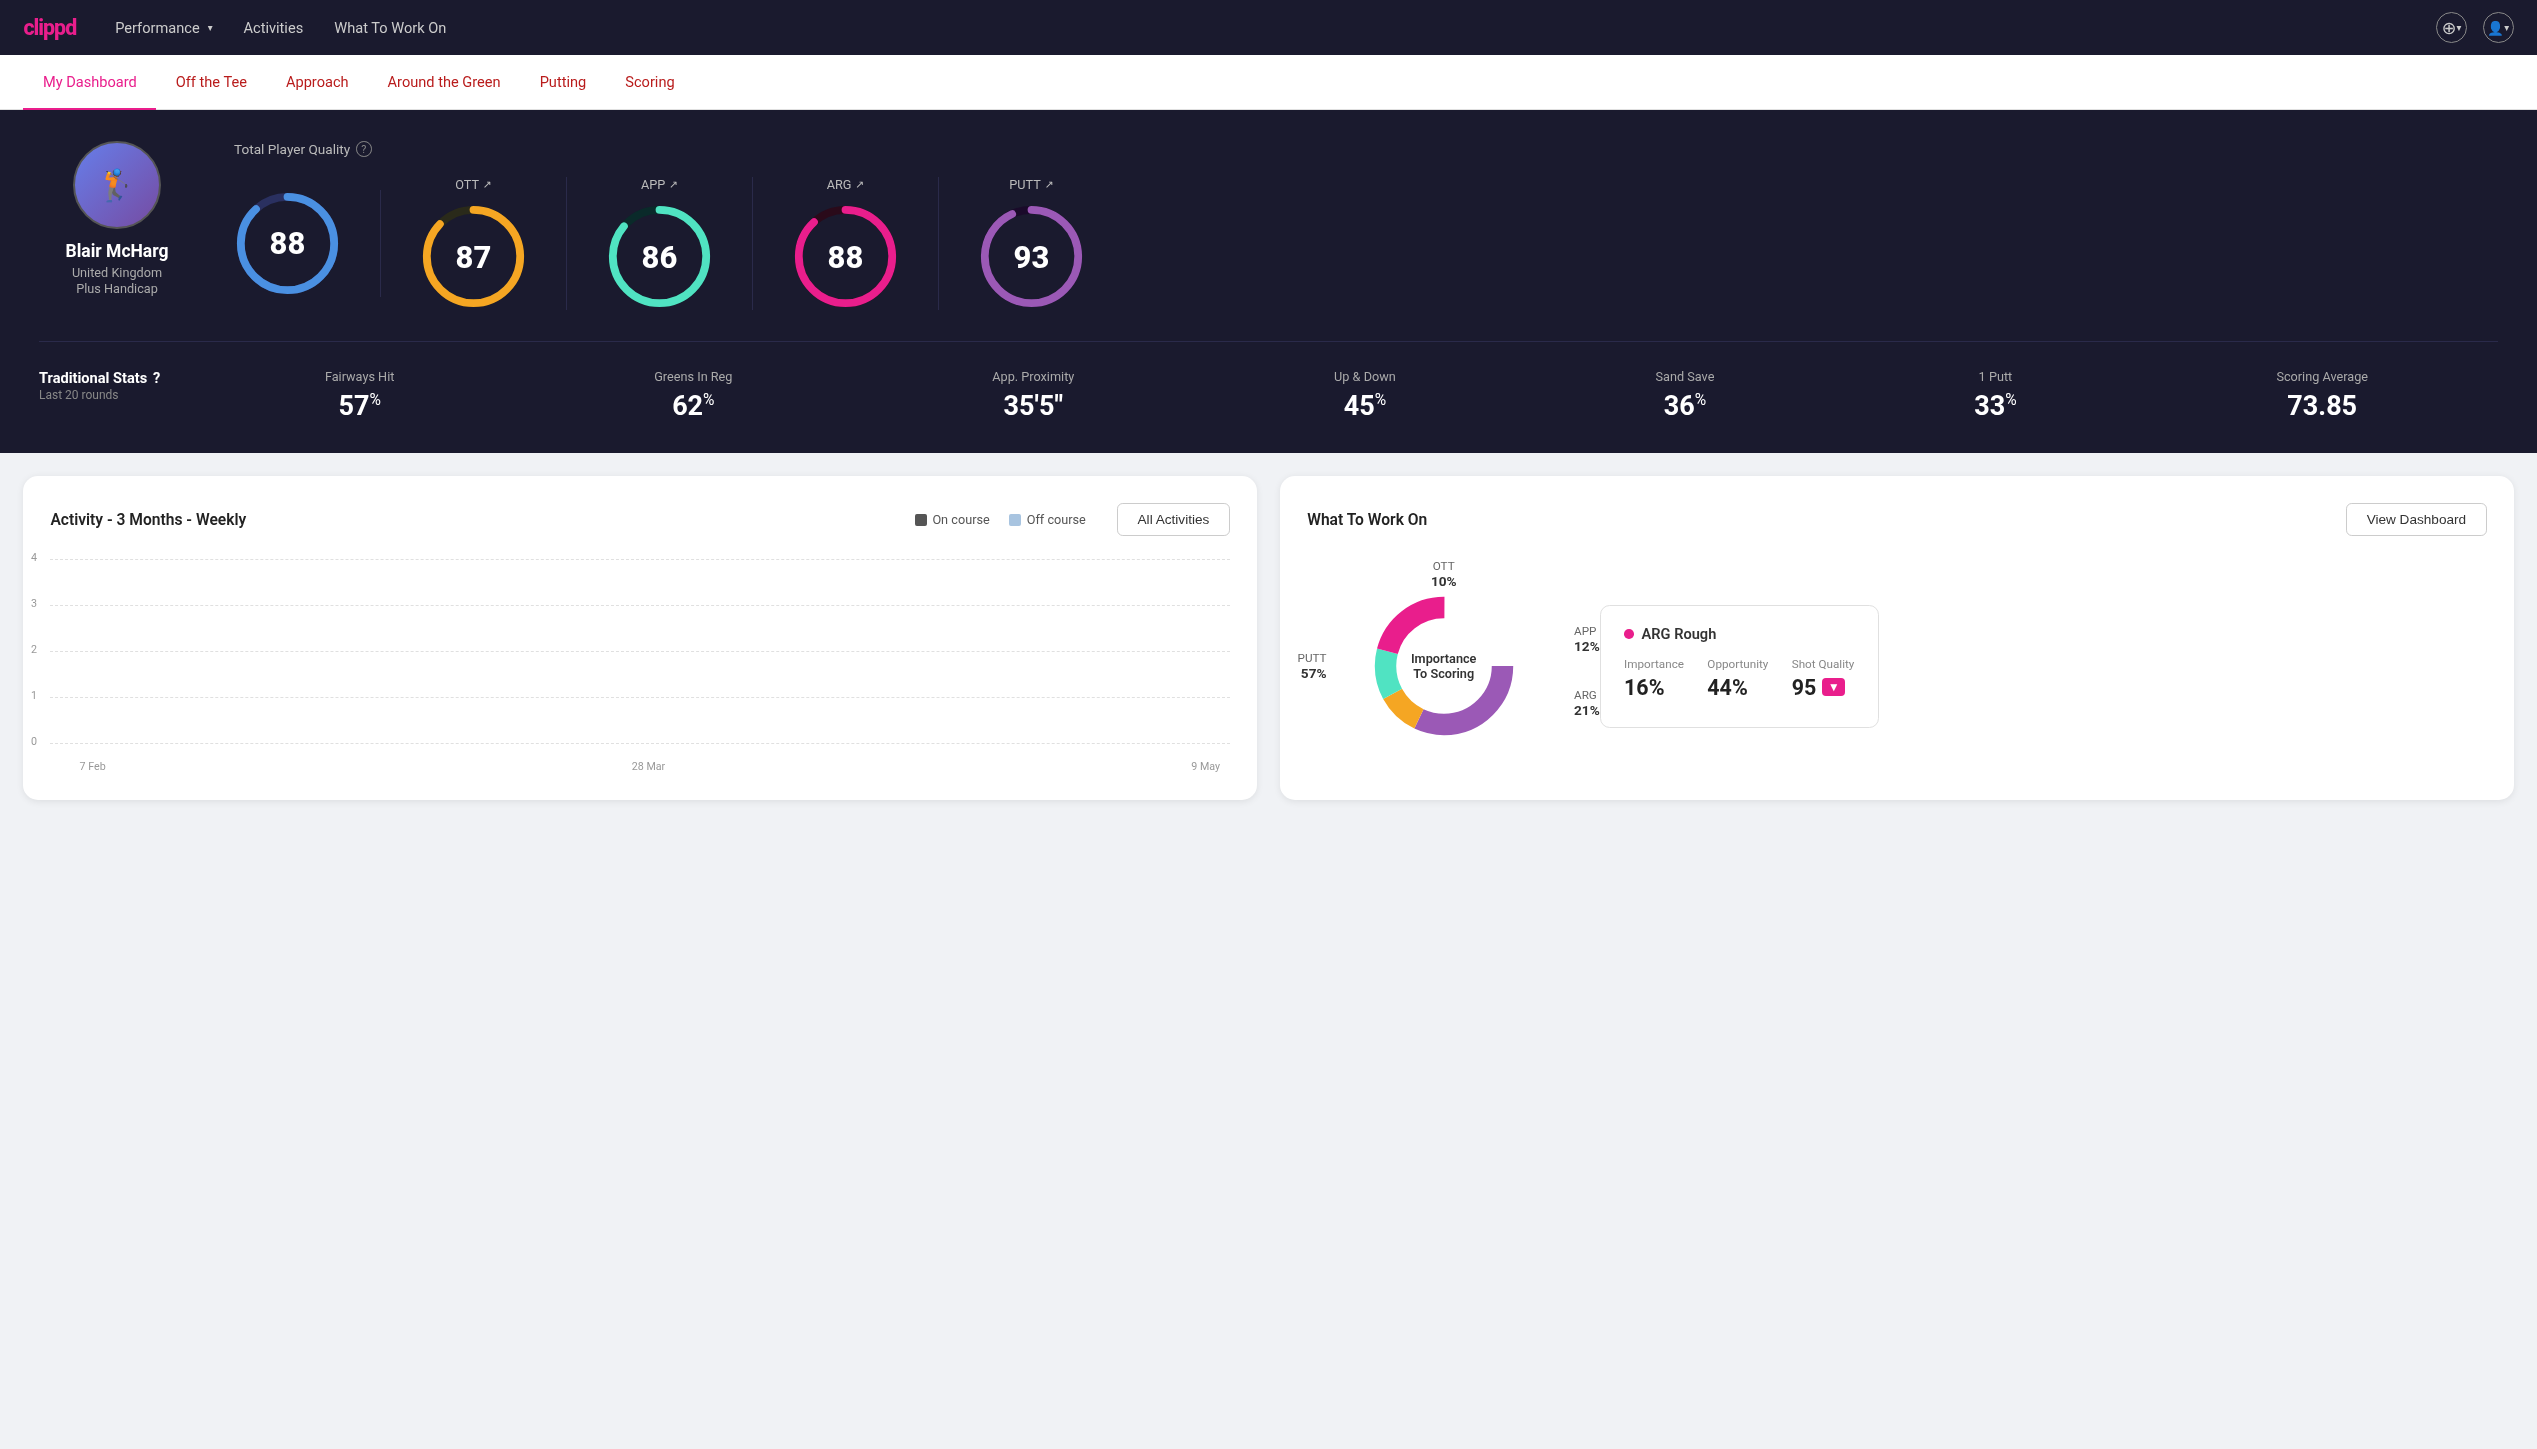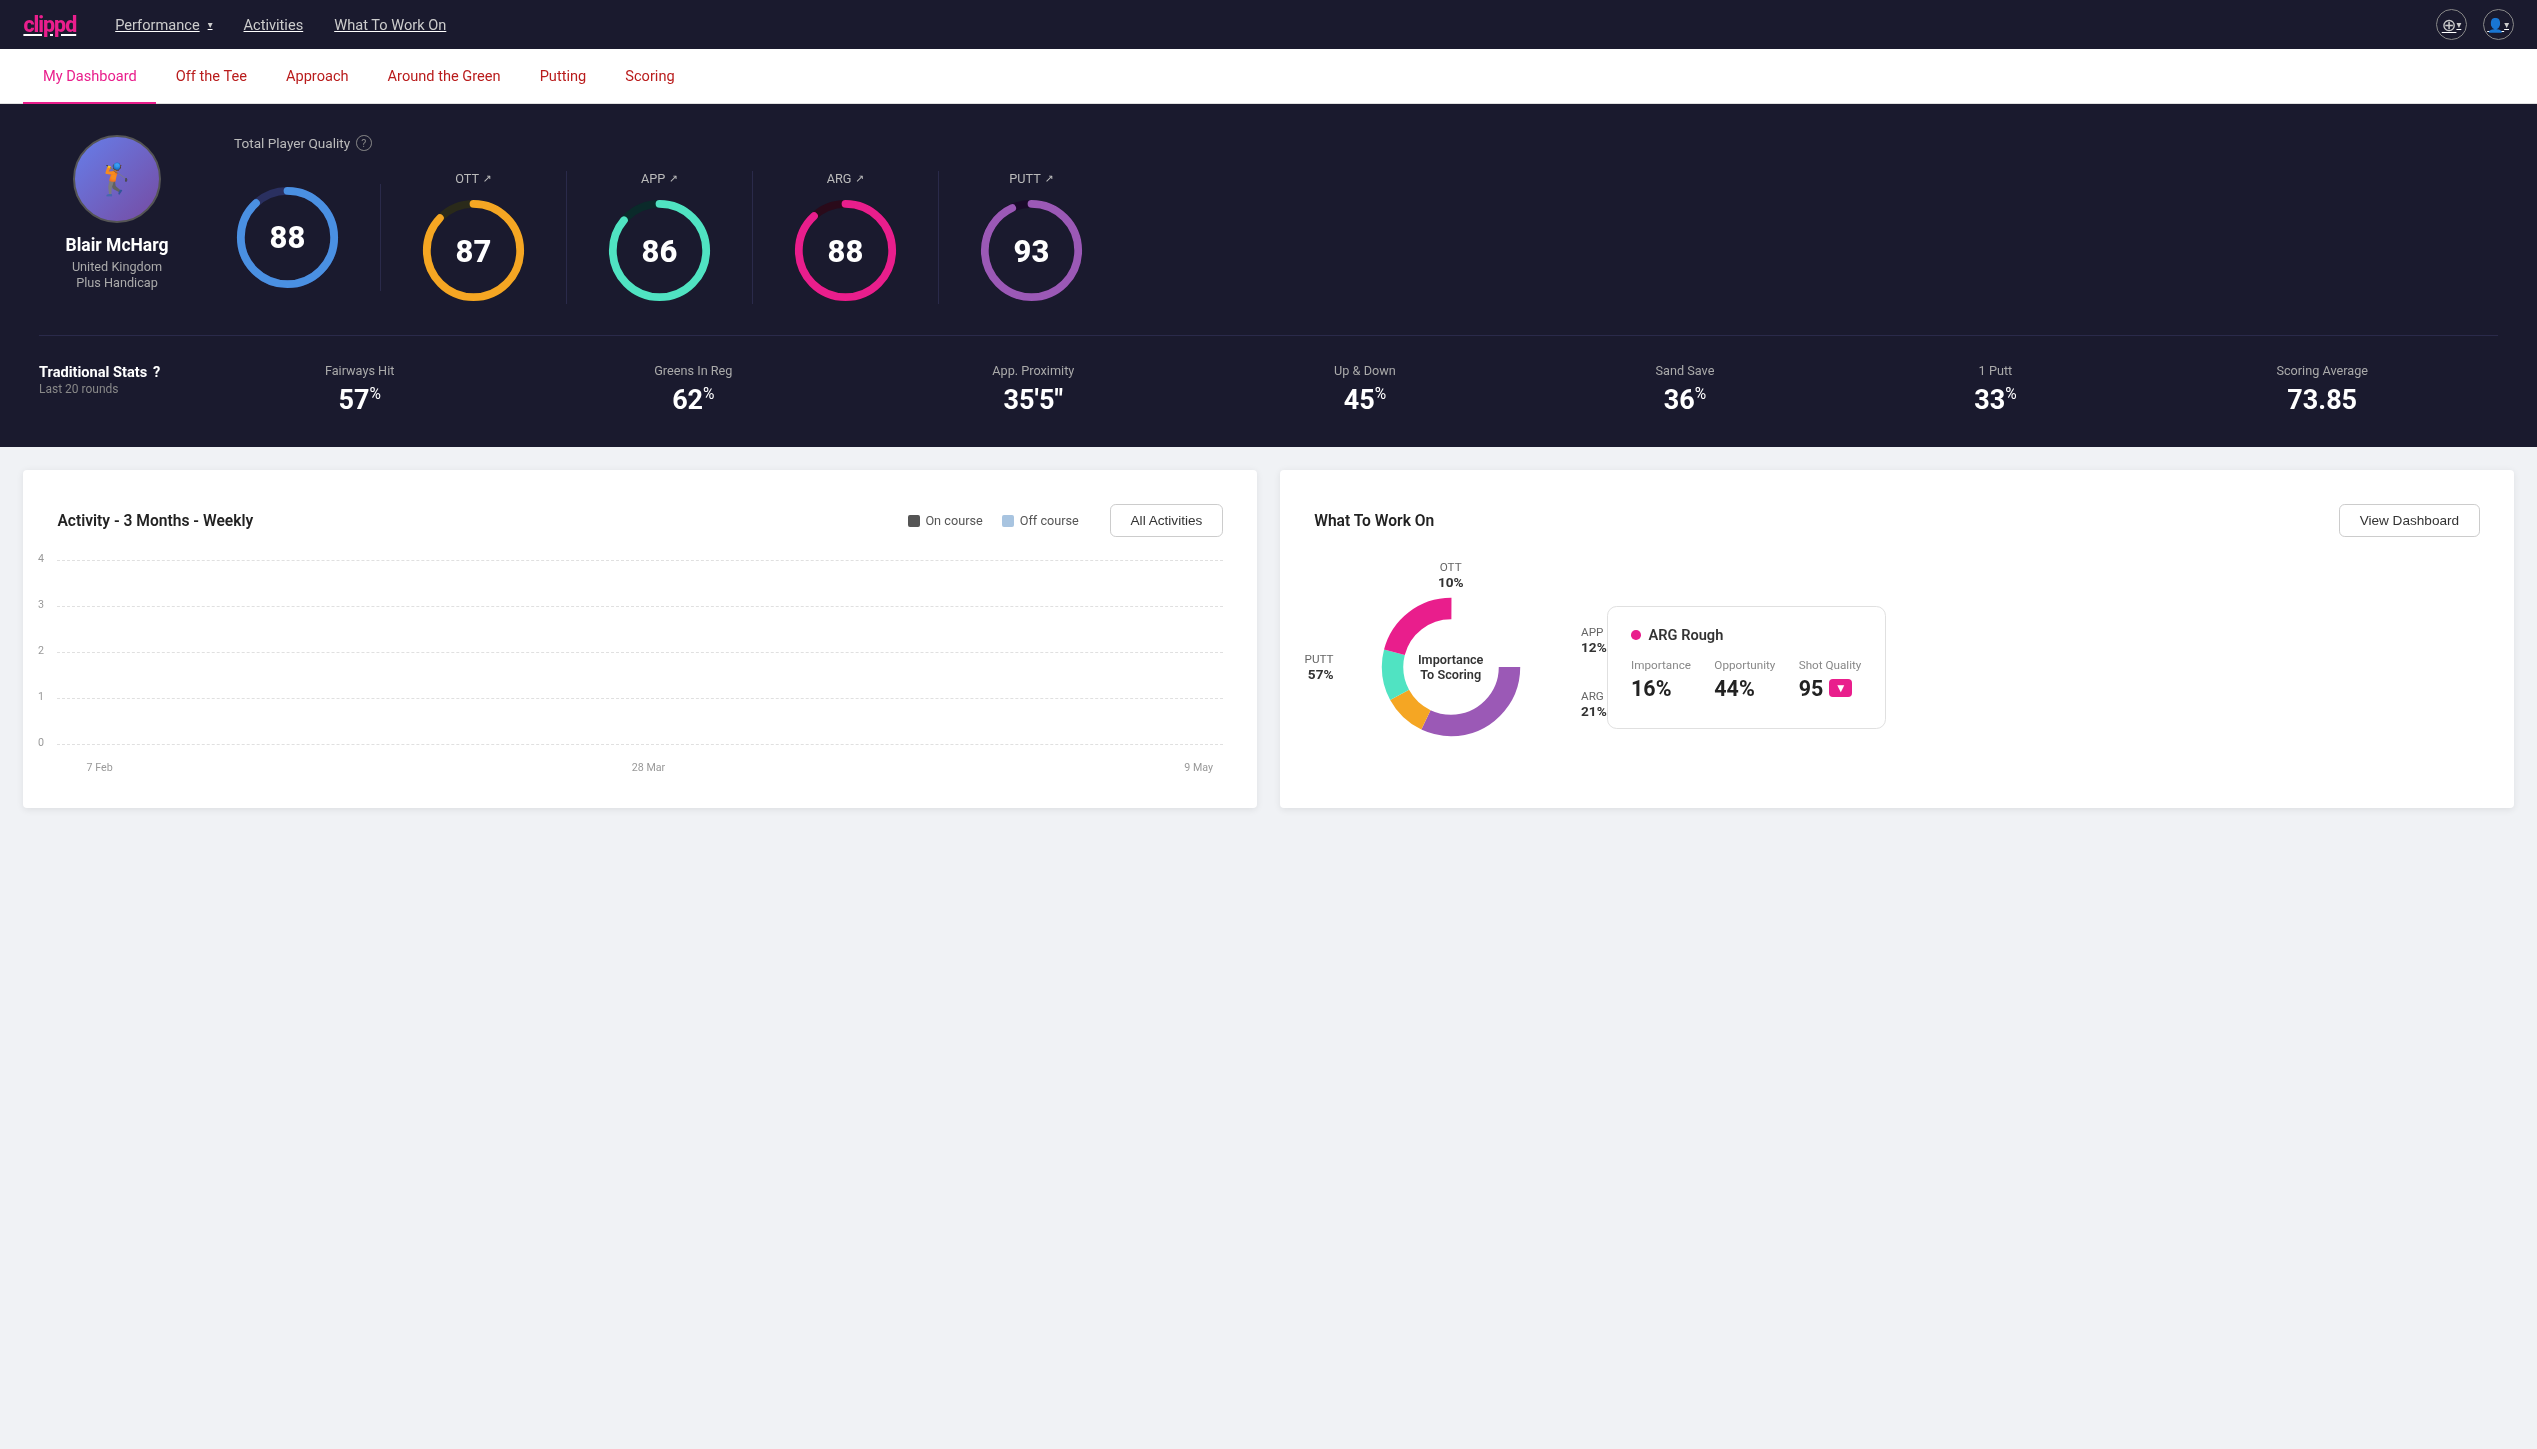--- a/index.html
+++ b/index.html
@@ -4,23 +4,22 @@
   <style>
     * { box-sizing: border-box; margin: 0; padding: 0; }
     body { font-family: -apple-system, BlinkMacSystemFont, 'Segoe UI', Roboto, sans-serif; background: #f0f2f5; color: #fff; }
 
     
     .top-nav {
       background: #1a1a2e;
       display: flex;
       align-items: center;
       padding: 0 23.4px;
-      height: 49px;
+      height: 55px;
       position: relative;
-      text-decoration: underline;
     }
     .logo {
       color: #e91e8c;
       font-size: 21.4px;
       font-weight: 800;
       letter-spacing: -1px;
       margin-right: 39px;
     }
     .logo span { color: #e91e8c; }
     .nav-links { display: flex; gap: 31px; flex: 1; }
@@ -236,22 +235,22 @@
     
     .bottom-section {
       display: flex;
       gap: 23.4px;
       padding: 23.4px;
       background: #f0f2f5;
     }
 
     .card {
       background: #fff;
-      border-radius: 4px;
-      padding: 34px;
+      border-radius: 15px;
+      padding: 27px;
       box-shadow: 0 1.9px 7.8px rgba(0,0,0,0.08);
     }
     .card-left { flex: 1; }
     .card-right { flex: 1; }
 
     .card-header {
       display: flex;
       align-items: center;
       justify-content: space-between;
       margin-bottom: 23.4px;

